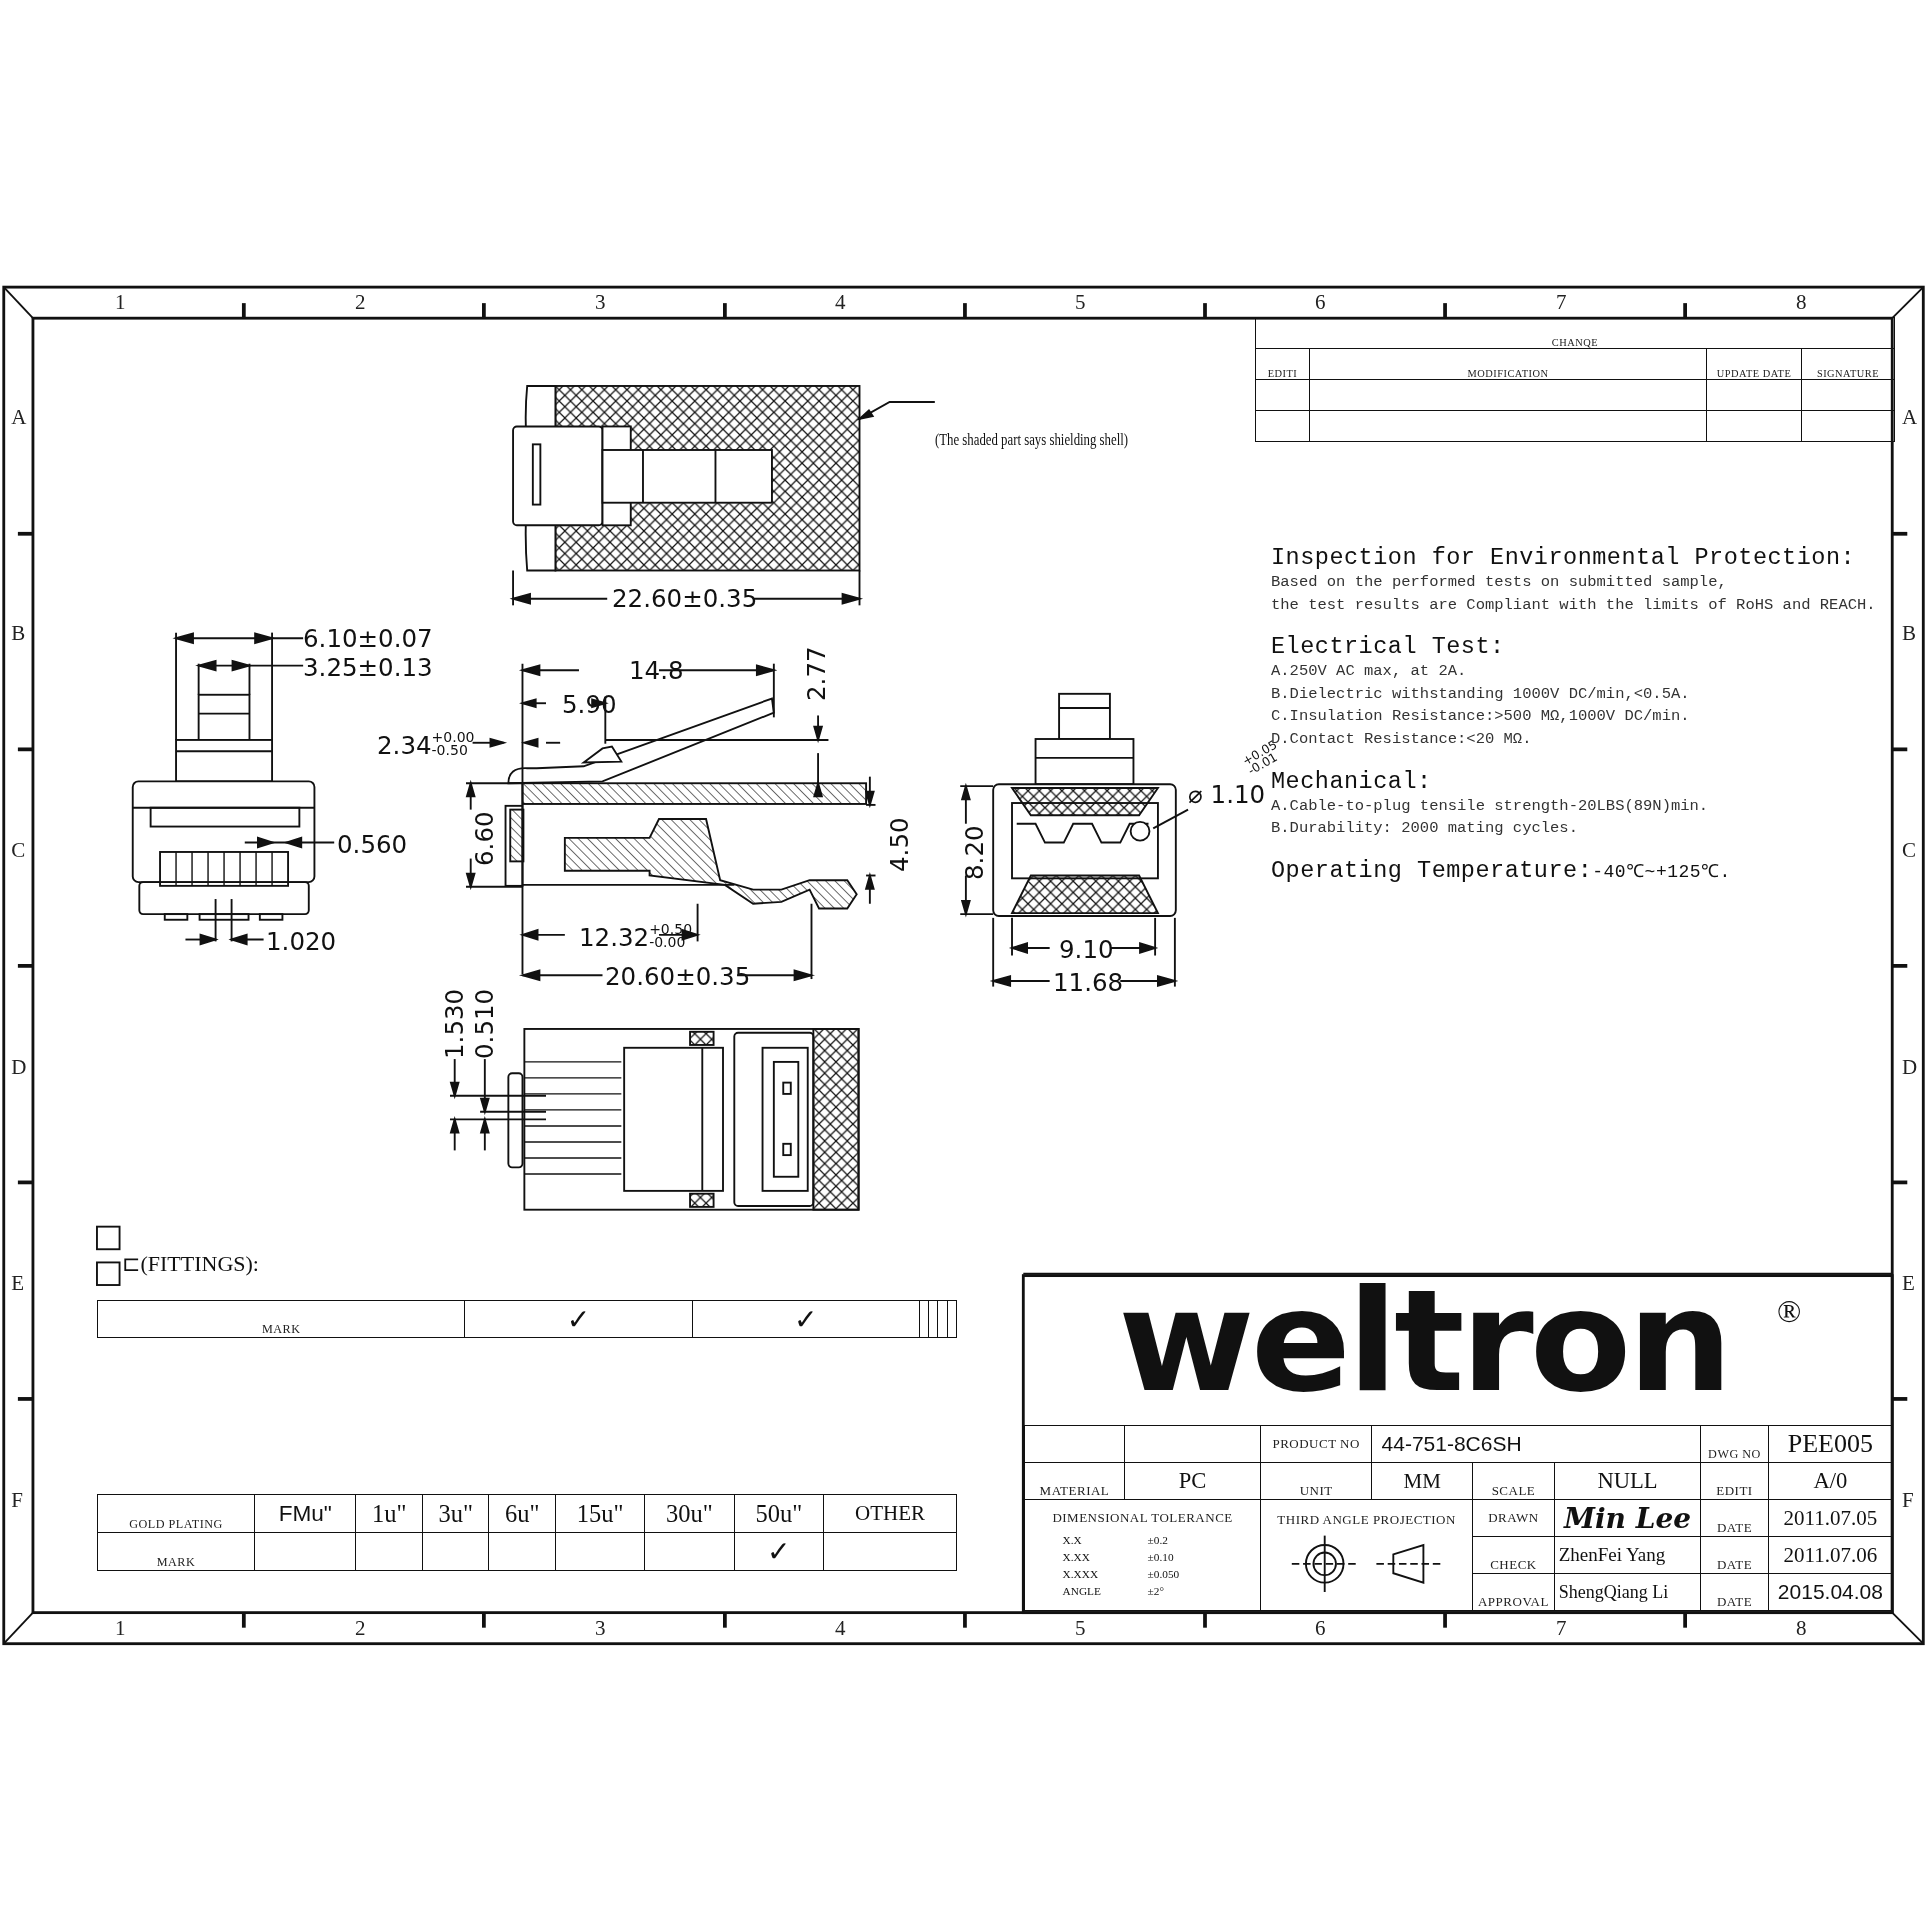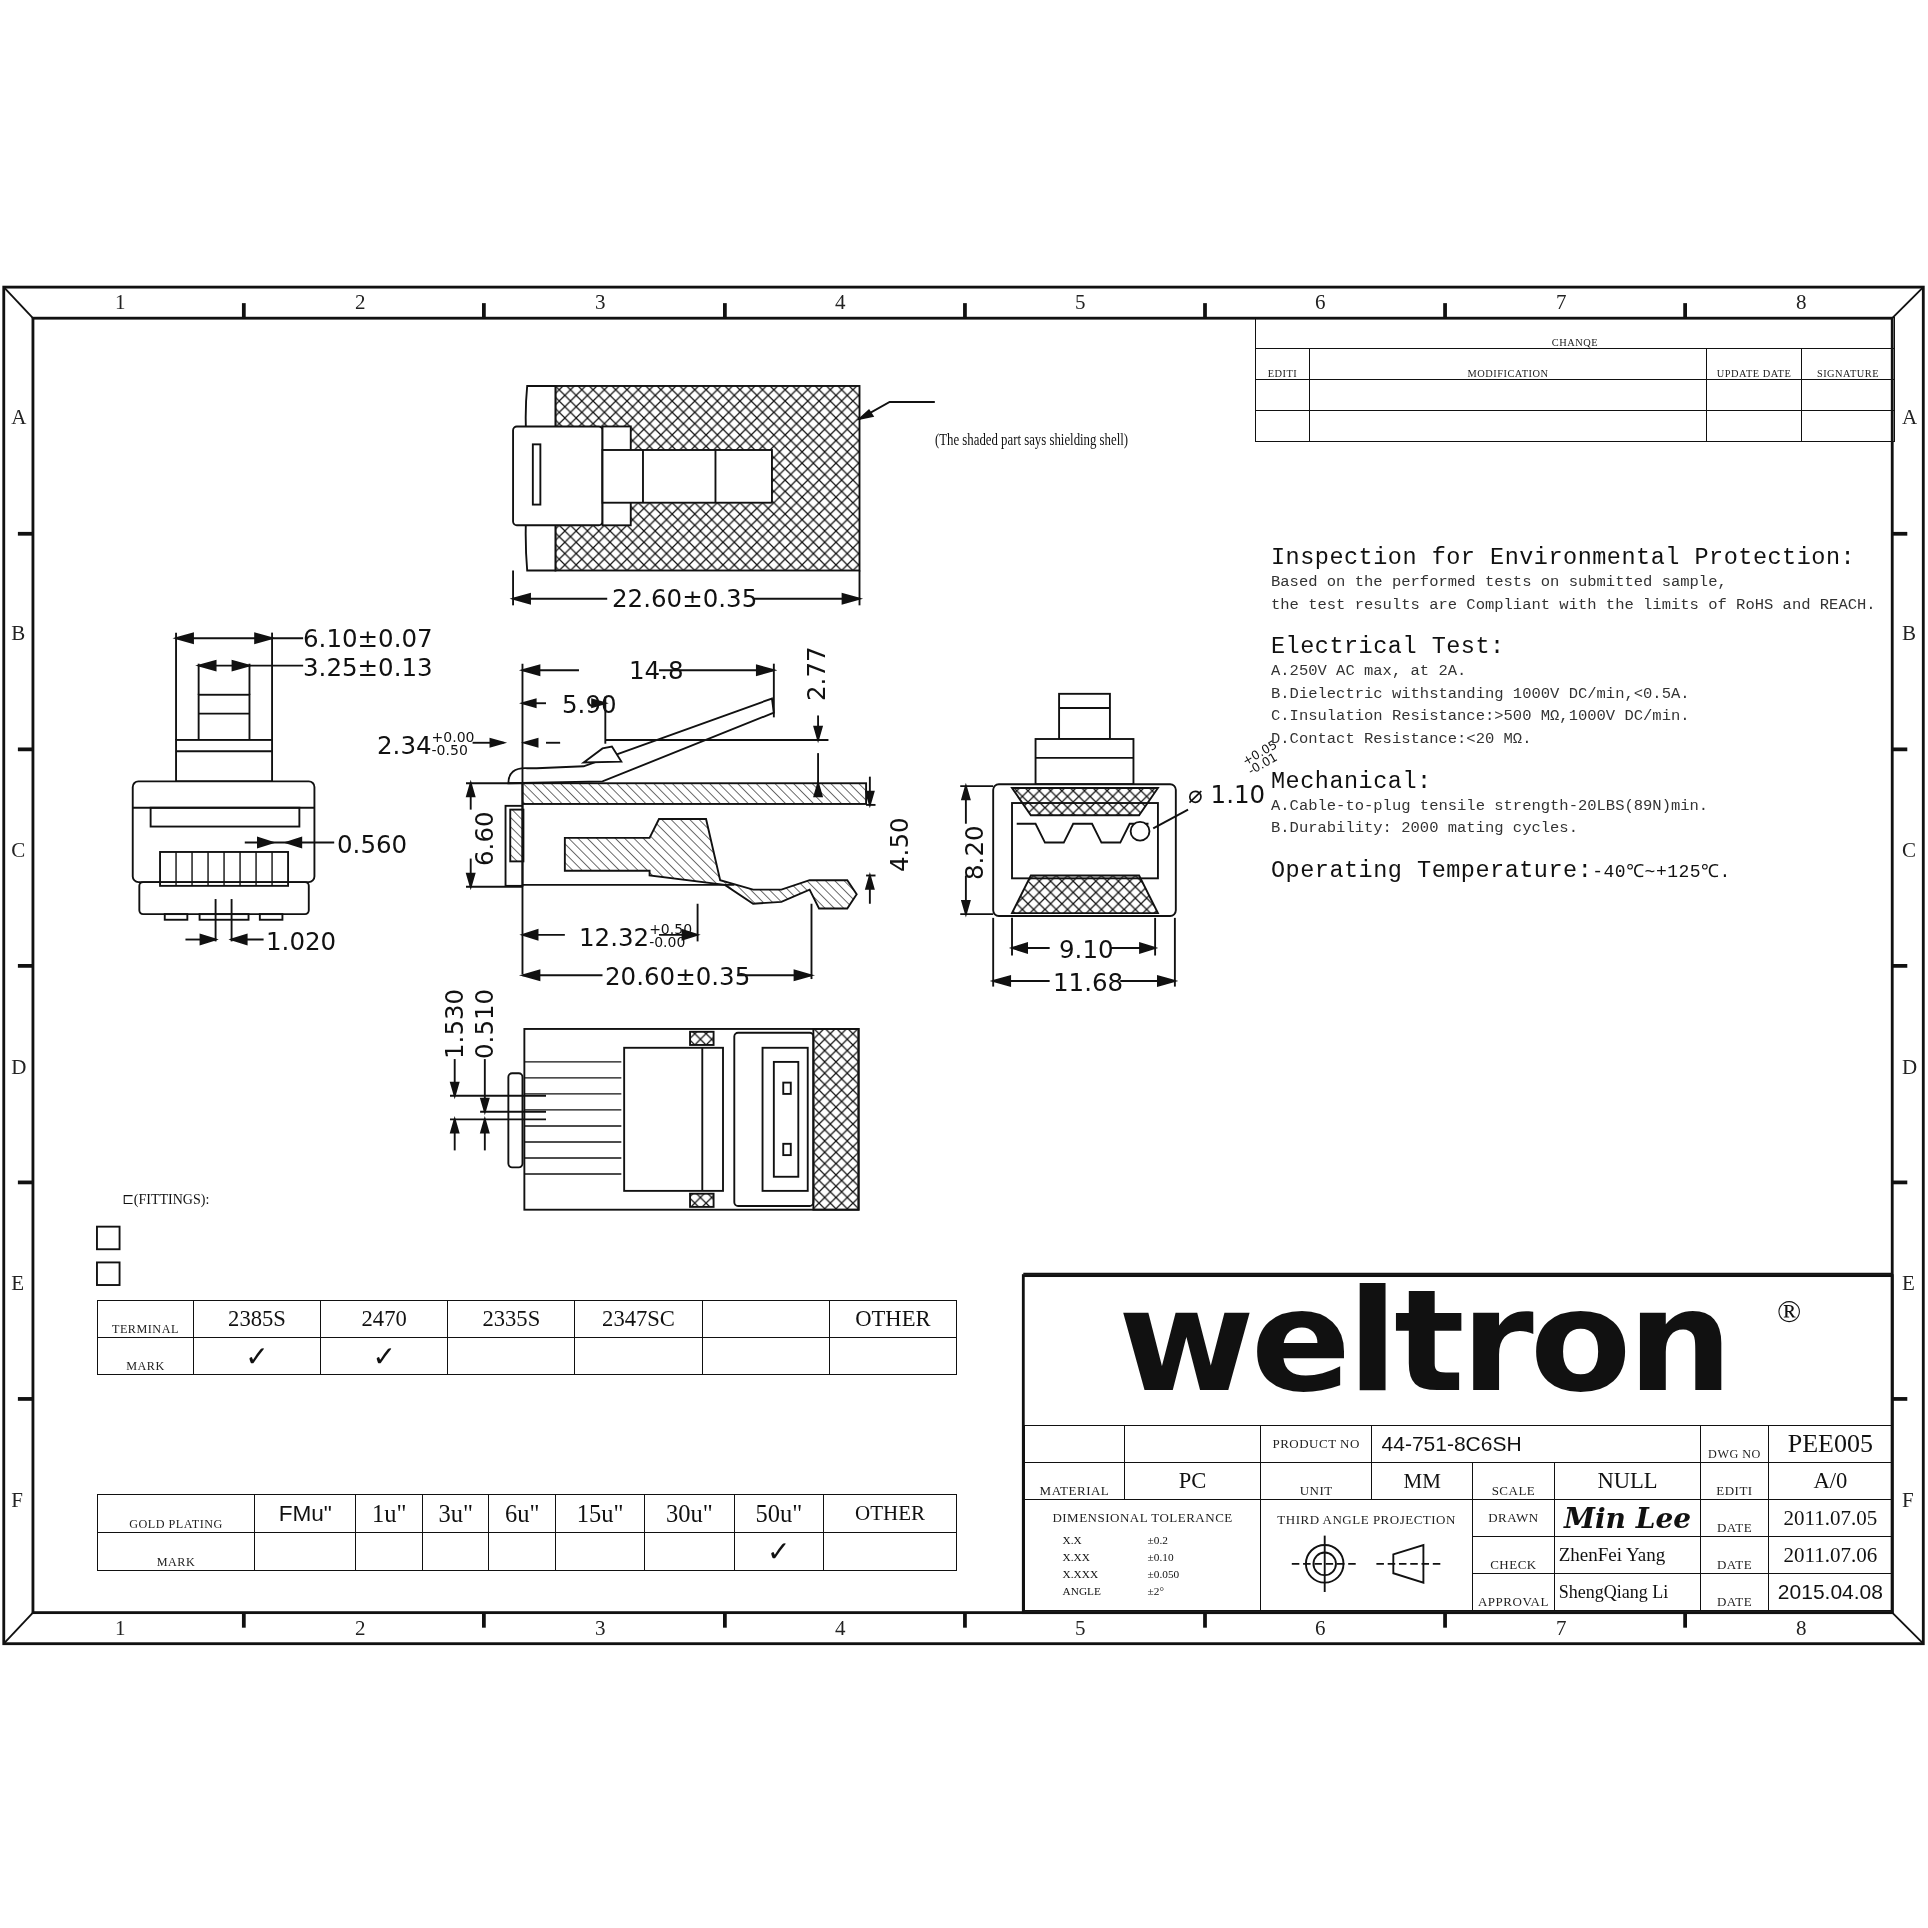--- a/index.html
+++ b/index.html
@@ -339,35 +339,26 @@
   <span class="dim" style="left:579px;top:923px"><span>12.32</span><span style="display:inline-block;font-size:14px;line-height:13px;vertical-align:top"><span>+0.50</span><br><span>-0.00</span></span></span>
   <span class="dim" style="left:605px;top:962px">20.60±0.35</span>
   <span class="dim" style="left:960px;top:880px;transform:rotate(-90deg);transform-origin:left top;">8.20</span>
   <span class="dim" style="left:1059px;top:935px">9.10</span>
   <span class="dim" style="left:1053px;top:968px">11.68</span>
   <span class="dim" style="left:1188px;top:780px"><span>⌀ 1.10</span></span>
   <span class="abs" style="left:1241px;top:758px;font-size:12.2px;font-family:'DejaVu Sans',sans-serif;line-height:11.3px;transform:rotate(-30deg);transform-origin:left top;"><span>+0.05</span><br><span>-0.01</span></span>
   <span class="dim" style="left:440px;top:1059px;transform:rotate(-90deg);transform-origin:left top;">1.530</span>
   <span class="dim" style="left:470px;top:1059px;transform:rotate(-90deg);transform-origin:left top;">0.510</span>
 
-  <span class="abs serif" style="left:122px;top:1191px;font-size:14px;">⊏(FITTINGS):</span>
+  <span class="abs serif" style="left:122px;top:1251px;font-size:22px;font-family:Liberation Serif, serif;">⊏(FITTINGS):</span>
   <span class="abs" style="left:97px;top:1227px;width:22.6px;height:22.6px;"></span>
   <span class="abs" style="left:97px;top:1263px;width:22.6px;height:22.6px;"></span>
 
   <table class="grid" style="left:97px;top:1300px;width:860px;">
     <tbody>
-        <tr style="height:37px">
-      <td class="small-cap" style="width:94px;vertical-align:bottom">TERMINAL</td>
-      <td style="font-size:22.6px;width:125px">2385S</td>
-      <td style="font-size:22.6px;width:125px">2470</td>
-      <td style="font-size:22.6px;width:125px">2335S</td>
-      <td style="font-size:22.6px;width:125px">2347SC</td>
-      <td style="font-size:22.6px;width:125px"></td>
-      <td style="font-size:22.6px;width:125px">OTHER</td>
-    </tr>
     <tr style="height:37px">
       <td class="small-cap" style="vertical-align:bottom">MARK</td>
       <td style="font-size:28px">✓</td>
       <td style="font-size:28px">✓</td>
       <td></td>
       <td></td>
       <td></td>
       <td></td>
     </tr>
   </tbody>

